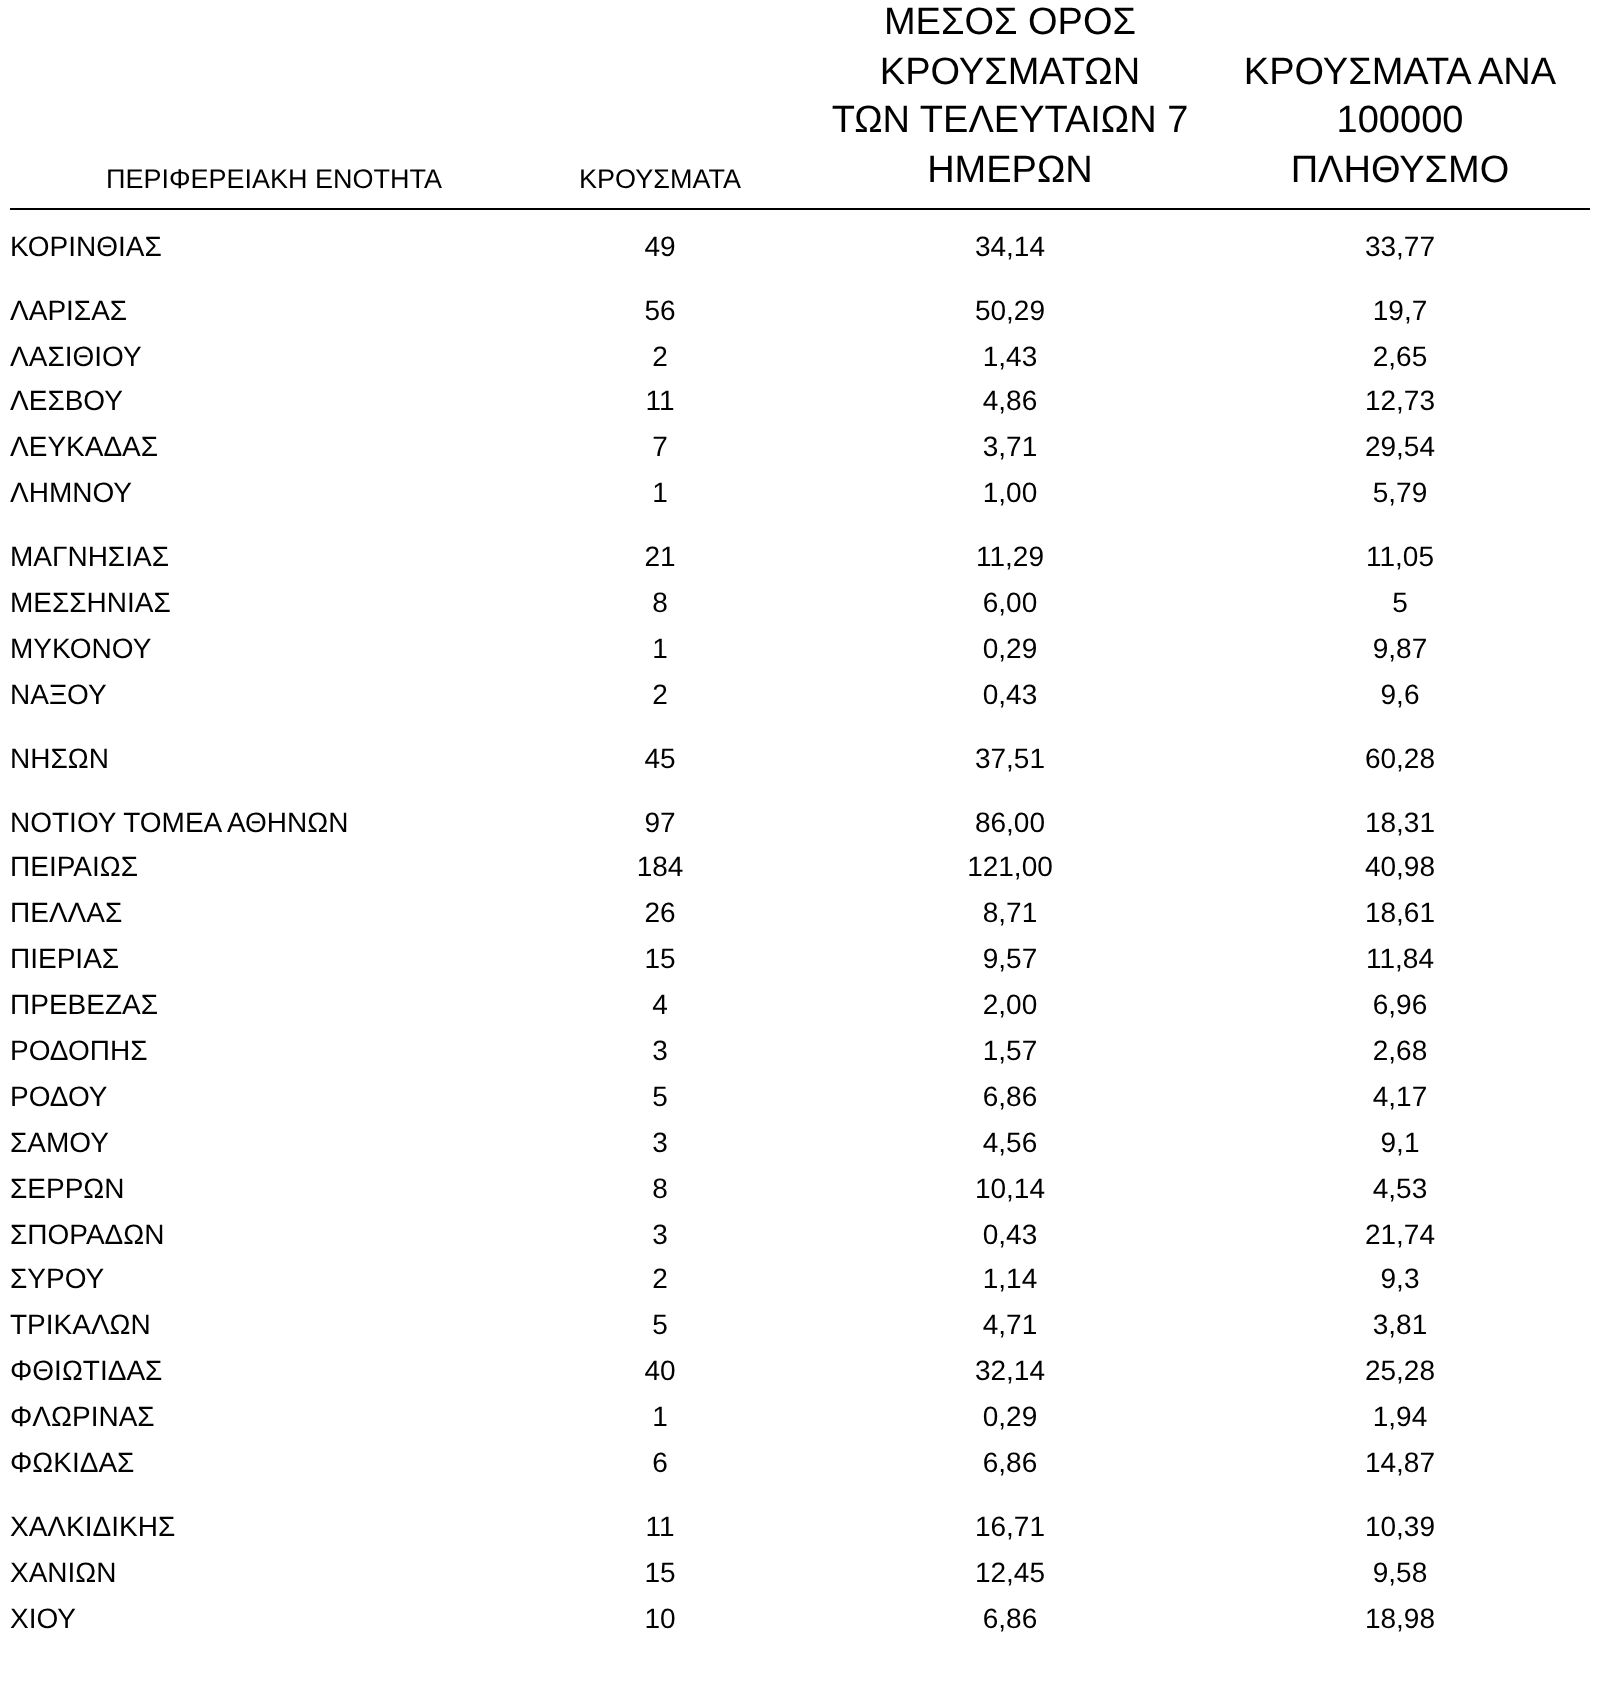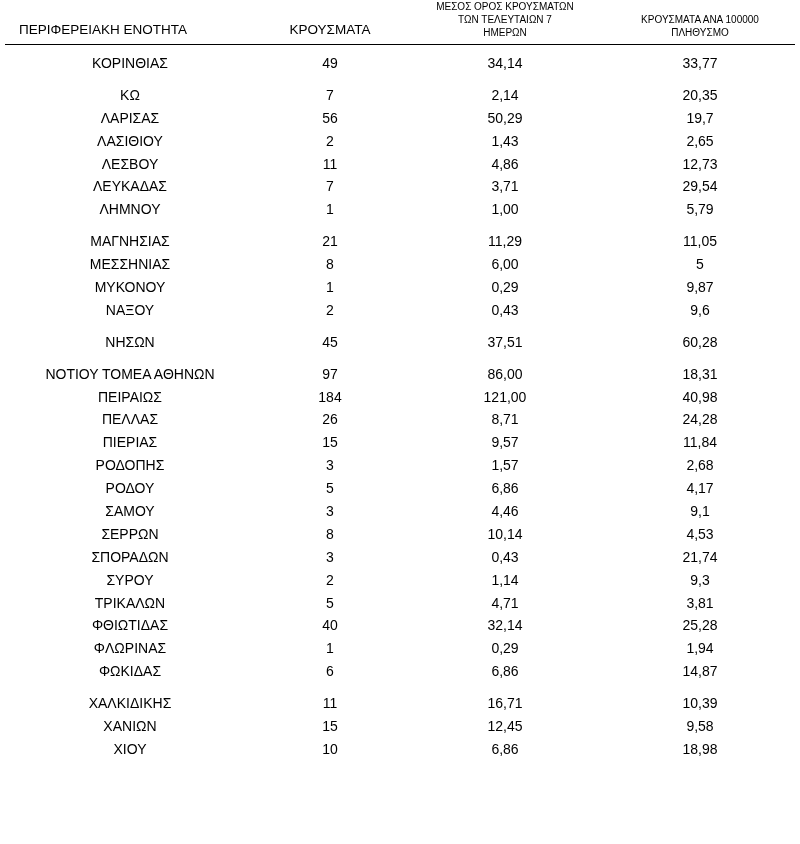--- a/index.html
+++ b/index.html
@@ -33,52 +33,52 @@
   table.data col.c-per100 { width: 190px; }
 
   thead th {
     font-weight: normal;
     font-size: 13.5px;
     vertical-align: bottom;
     padding: 0 0 3px 0;
     line-height: 1.25;
   }
   thead th.h-region {
-    text-align: left;
+    text-align: center;
     padding-left: 14px;
   }
   thead th.h-center { text-align: center; }
 
   .header-rule {
     border-bottom: 1.5px solid #000;
   }
   .header-spacer {
     height: 5px;
   }
 
   tbody td {
     font-size: 14px;
     padding: 2px 0;
     line-height: 1.35;
     vertical-align: middle;
   }
   tbody td.region {
-    text-align: center;
+    text-align: left;
   }
   tbody td.num {
     text-align: center;
   }
   tr.gap td {
     height: 9px;
     padding: 0;
     font-size: 0;
     line-height: 0;
   }
   .top-head-block {
-    font-size: 10px;
+    font-size: 19px;
     line-height: 1.3;
   }
 </style>
 </head>
 <body>
 
 <div class="sheet">
   <table class="data">
     <colgroup>
       <col class="c-region">
@@ -119,26 +119,20 @@
         <tr>
           <td class="region">ΚΟΡΙΝΘΙΑΣ</td>
           <td class="num">49</td>
           <td class="num">34,14</td>
           <td class="num">33,77</td>
         </tr>
         <tr class="gap">
           <td colspan="4"></td>
         </tr>
         <tr>
-          <td class="region">ΚΩ</td>
-          <td class="num">7</td>
-          <td class="num">2,14</td>
-          <td class="num">20,35</td>
-        </tr>
-        <tr>
           <td class="region">ΛΑΡΙΣΑΣ</td>
           <td class="num">56</td>
           <td class="num">50,29</td>
           <td class="num">19,7</td>
         </tr>
         <tr>
           <td class="region">ΛΑΣΙΘΙΟΥ</td>
           <td class="num">2</td>
           <td class="num">1,43</td>
           <td class="num">2,65</td>
@@ -209,44 +203,50 @@
         <tr>
           <td class="region">ΠΕΙΡΑΙΩΣ</td>
           <td class="num">184</td>
           <td class="num">121,00</td>
           <td class="num">40,98</td>
         </tr>
         <tr>
           <td class="region">ΠΕΛΛΑΣ</td>
           <td class="num">26</td>
           <td class="num">8,71</td>
-          <td class="num">24,28</td>
+          <td class="num">18,61</td>
         </tr>
         <tr>
           <td class="region">ΠΙΕΡΙΑΣ</td>
           <td class="num">15</td>
           <td class="num">9,57</td>
           <td class="num">11,84</td>
         </tr>
         <tr>
+          <td class="region">ΠΡΕΒΕΖΑΣ</td>
+          <td class="num">4</td>
+          <td class="num">2,00</td>
+          <td class="num">6,96</td>
+        </tr>
+        <tr>
           <td class="region">ΡΟΔΟΠΗΣ</td>
           <td class="num">3</td>
           <td class="num">1,57</td>
           <td class="num">2,68</td>
         </tr>
         <tr>
           <td class="region">ΡΟΔΟΥ</td>
           <td class="num">5</td>
           <td class="num">6,86</td>
           <td class="num">4,17</td>
         </tr>
         <tr>
           <td class="region">ΣΑΜΟΥ</td>
           <td class="num">3</td>
-          <td class="num">4,46</td>
+          <td class="num">4,56</td>
           <td class="num">9,1</td>
         </tr>
         <tr>
           <td class="region">ΣΕΡΡΩΝ</td>
           <td class="num">8</td>
           <td class="num">10,14</td>
           <td class="num">4,53</td>
         </tr>
         <tr>
           <td class="region">ΣΠΟΡΑΔΩΝ</td>

